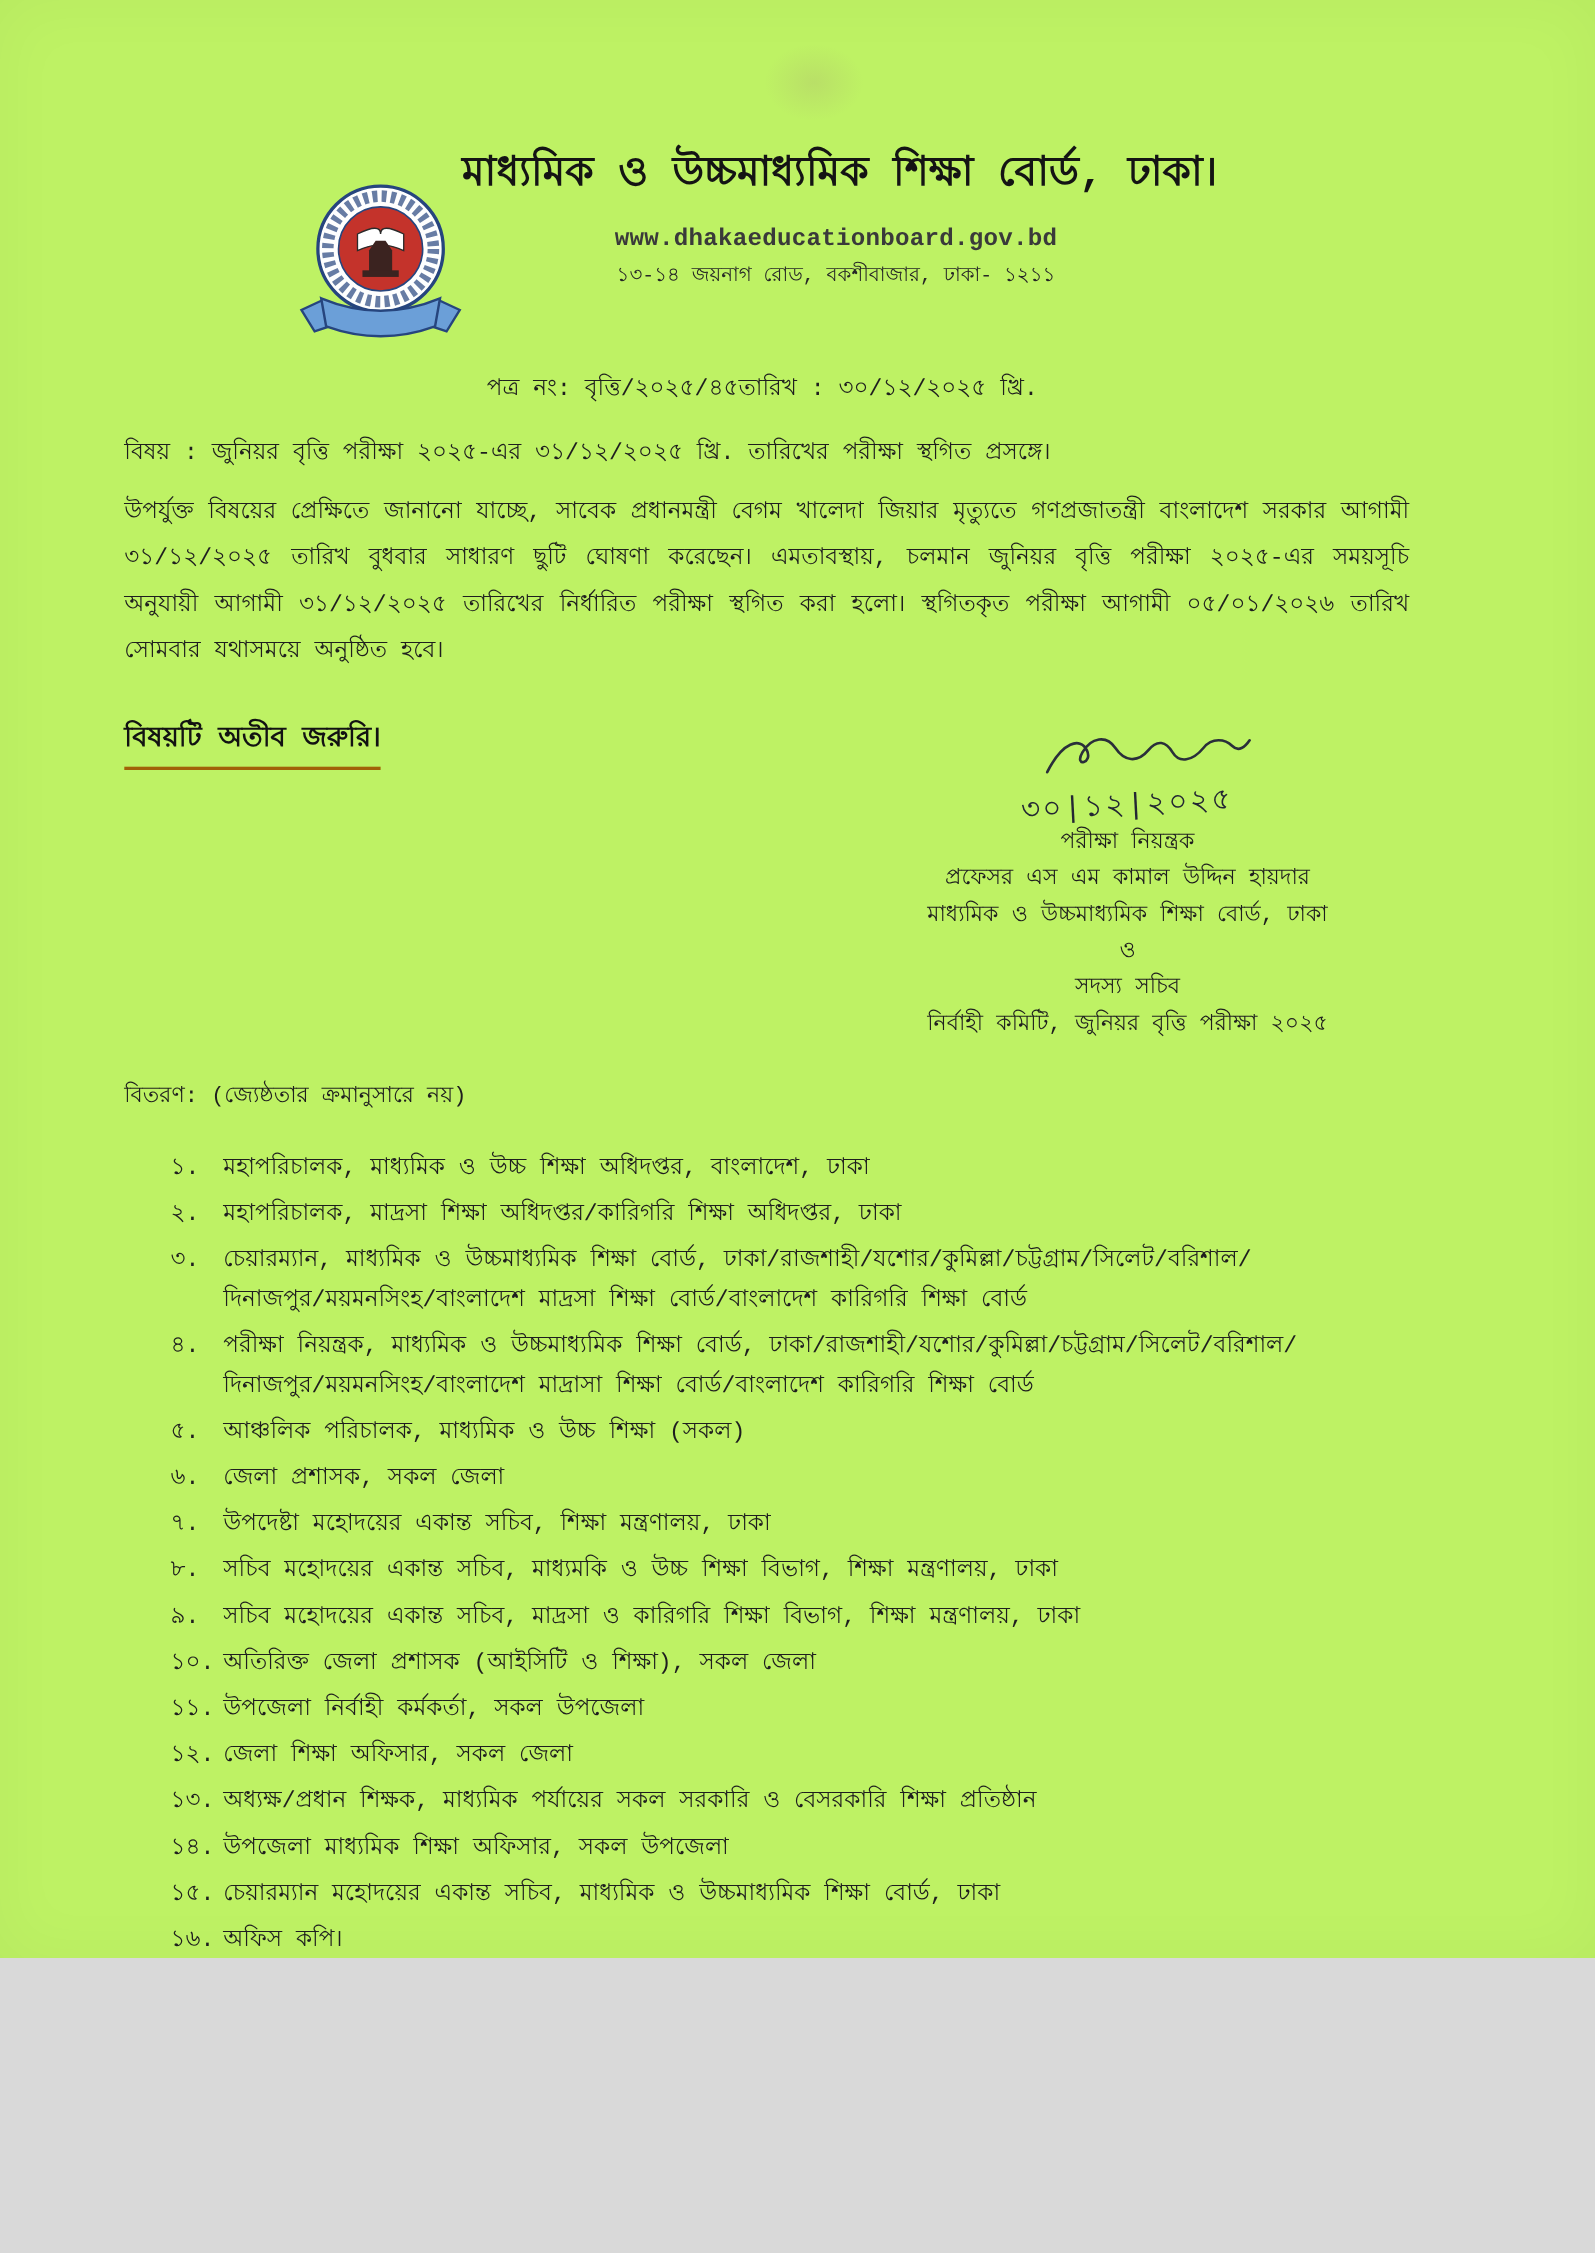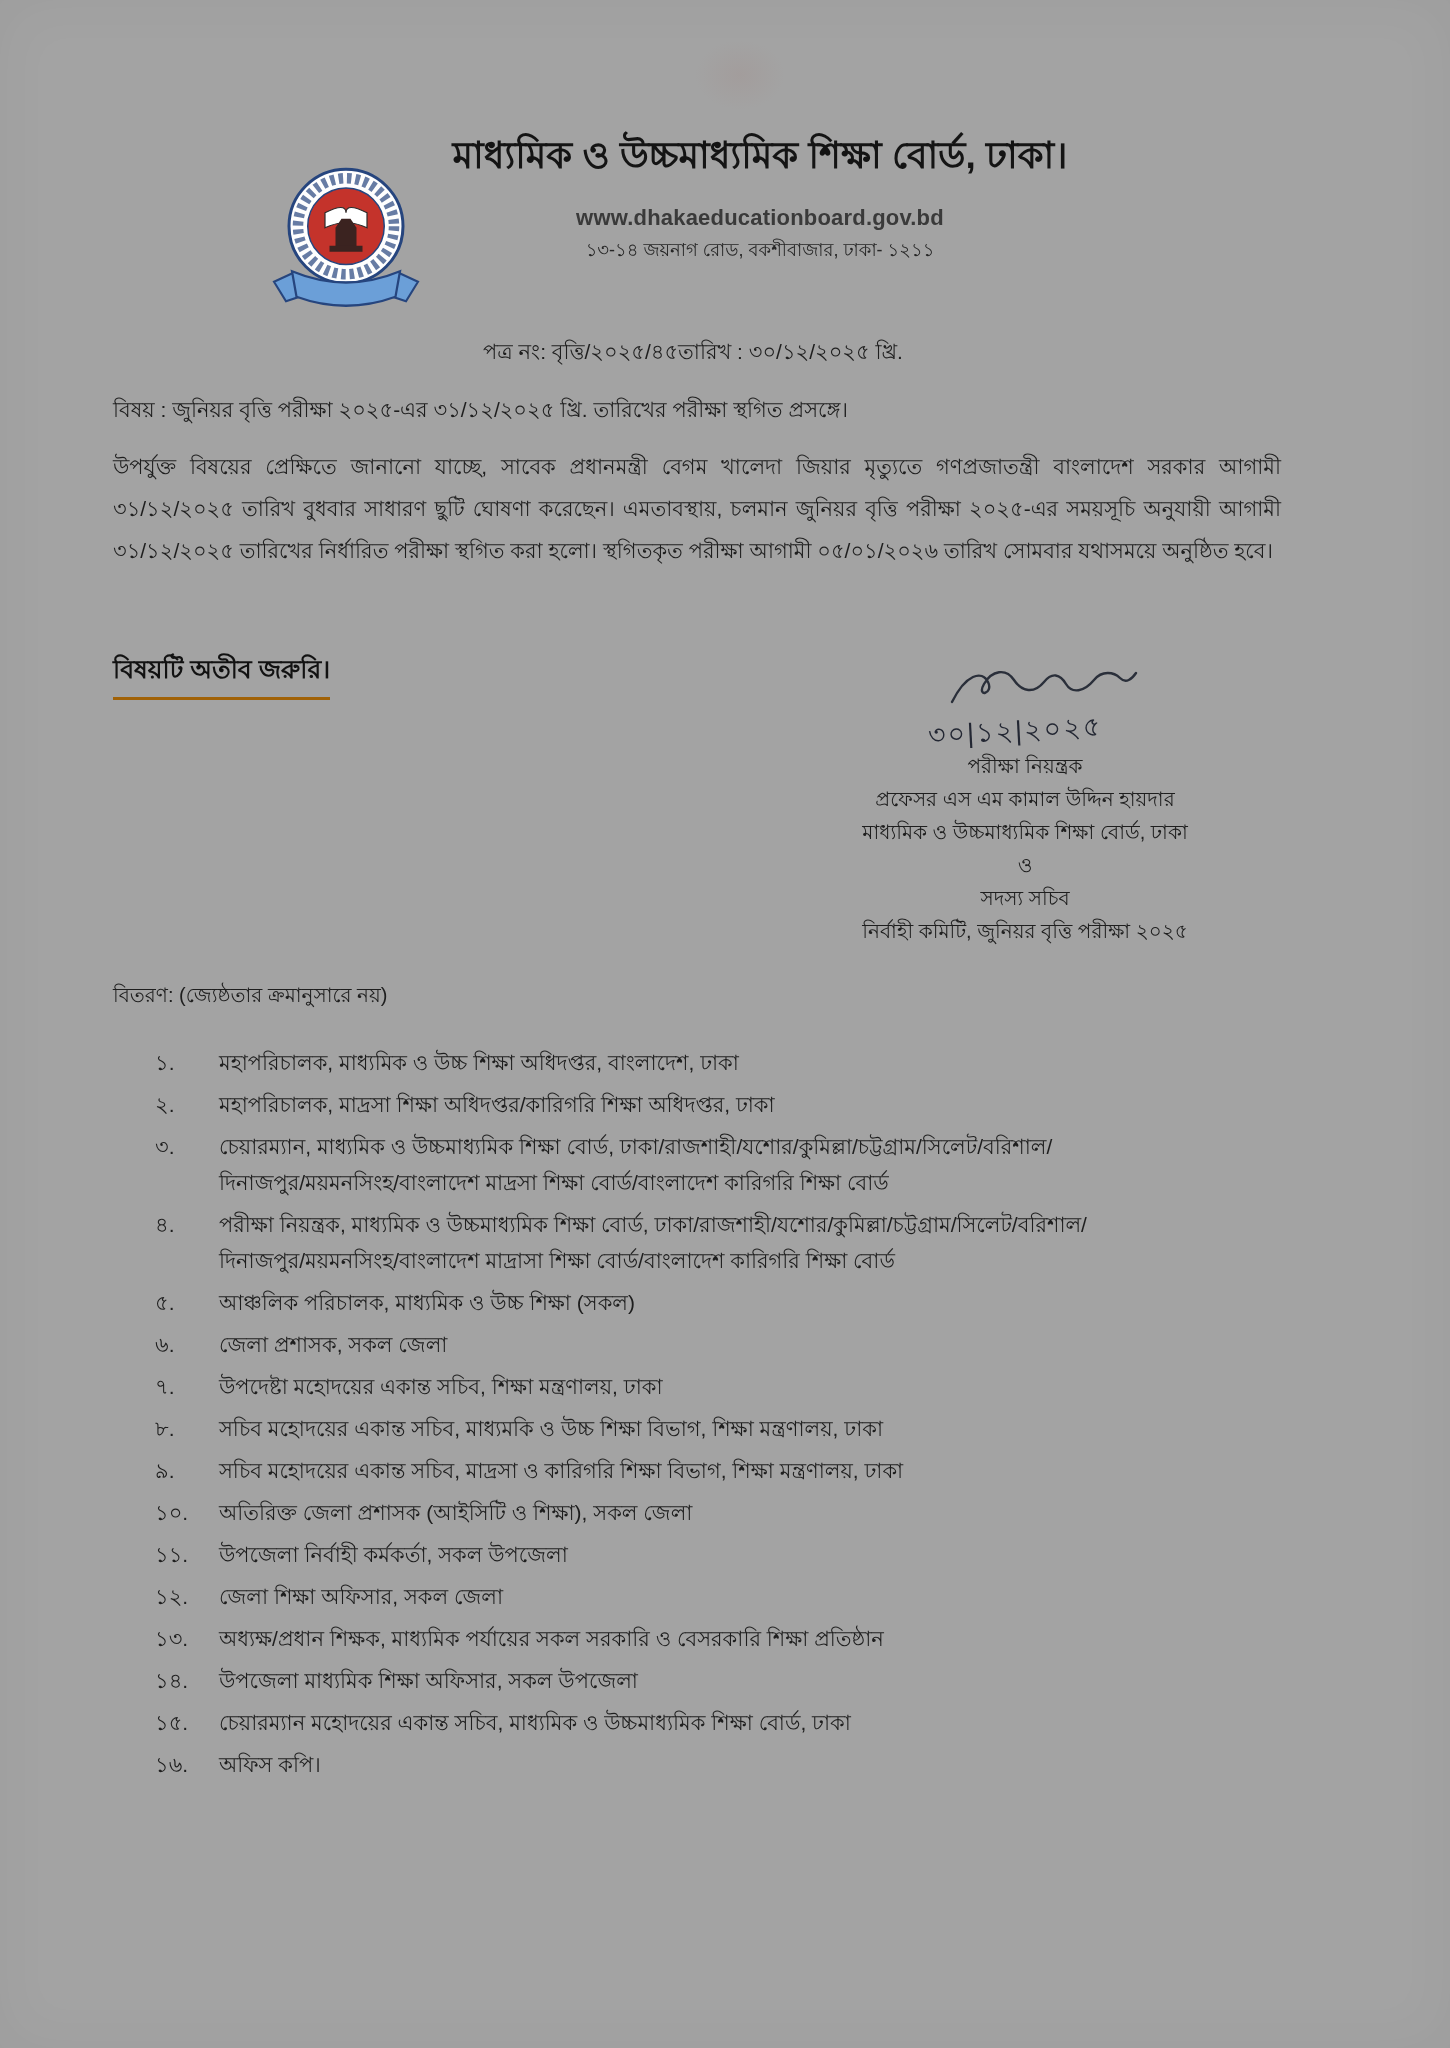--- a/index.html
+++ b/index.html
@@ -1,18 +1,18 @@
 <!DOCTYPE html>
 <html><head>
 <meta charset="utf-8">
 <style>
   html,body{margin:0;padding:0;background:#d9d9d9;}
   .sheet{
-    position:relative;width:1450px;height:2048px;background:#a3a3a3;
-    font-family:Liberation Sans, sans-serif;color:#1e1e1e;overflow:hidden;
+    position:relative;width:1450px;height:1780px;background:#bef264;
+    font-family:Liberation Mono, monospace;color:#1e1e1e;overflow:hidden;
     box-shadow:inset 0 0 60px rgba(0,0,0,0.04);
   }
   .artifact{position:absolute;left:695px;top:40px;width:90px;height:70px;
     background:radial-gradient(closest-side,rgba(160,125,120,0.16),transparent);}
   .logo{position:absolute;left:256px;top:166px;}
   .header-text{position:absolute;left:420px;top:126px;width:680px;text-align:center;}
   .org-name{font-size:37px;font-weight:bold;white-space:nowrap;color:#141414;}
   .website{margin-top:16px;font-size:22px;font-weight:bold;color:#3a3a3a;letter-spacing:0.2px;}
   .address{margin-top:5px;font-size:18px;color:#262626;}
   .meta-row{position:absolute;left:113px;top:336px;width:1160px;display:flex;
@@ -25,21 +25,21 @@
   .signature{position:absolute;left:790px;top:664px;width:470px;font-size:20px;text-align:center;}
   .scribble-wrap{text-align:left;padding-left:158px;height:46px;}
   .hand-date-wrap{text-align:left;padding-left:138px;height:40px;}
   .hand-date{display:inline-block;font-size:27px;transform:rotate(-3deg);color:#232733;letter-spacing:2px;}
   .sig-lines div{line-height:33px;}
   .distribution{position:absolute;left:113px;top:980px;width:1185px;}
   .dist-heading{font-size:20px;}
   .dist-list{margin-top:32px;padding-left:42px;}
   .dist-item{display:flex;margin-bottom:6px;font-size:21px;line-height:36px;}
   .dist-no{flex:0 0 48px;}
-  .dist-text{flex:1;white-space:pre-line;margin-left:16px;}
+  .dist-text{flex:1;white-space:pre-line;}
 </style>
 </head>
 <body>
 
 <div class="sheet">
 
   <div class="artifact"></div>
 
   <div class="logo">
     <svg width="180" height="152" viewBox="0 0 120 101">

